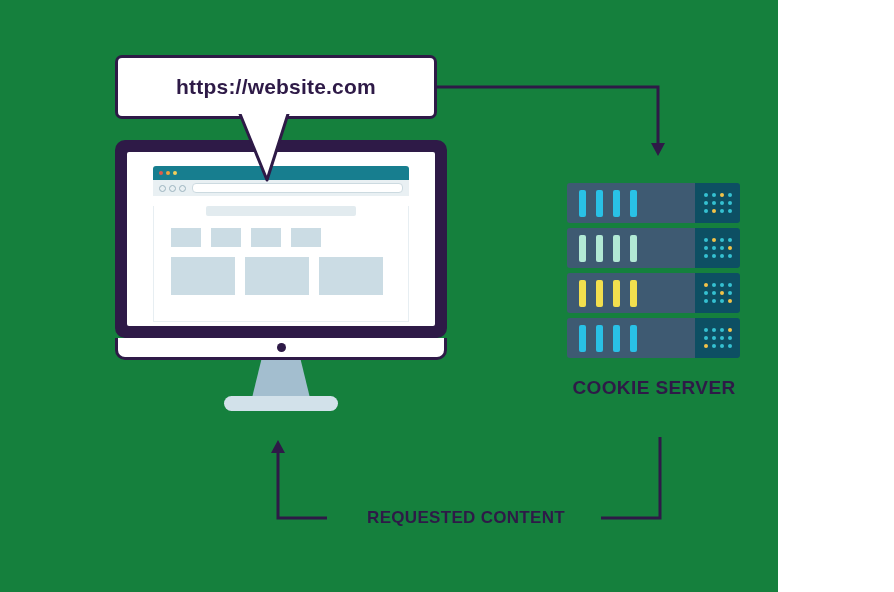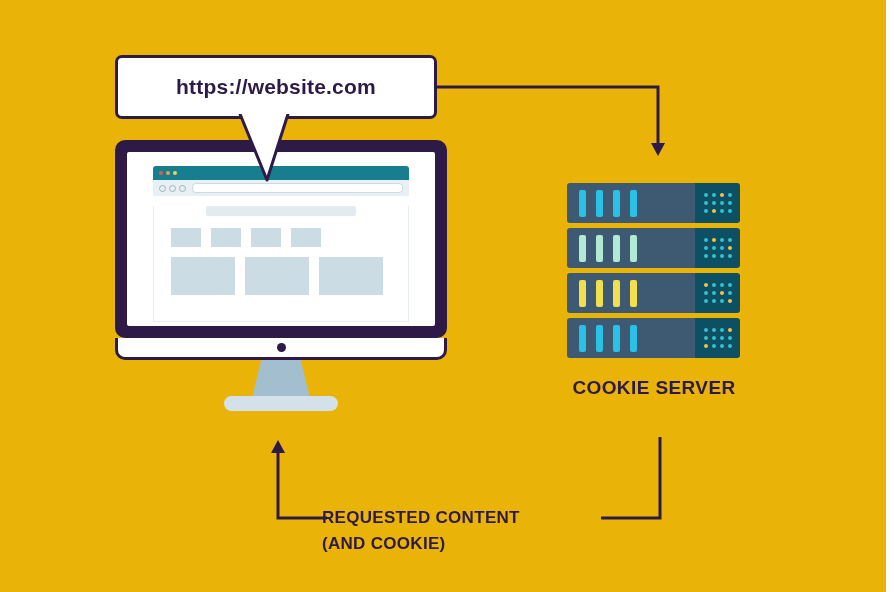--- a/index.html
+++ b/index.html
@@ -1,17 +1,17 @@
 <!DOCTYPE html>
 <html style="--ink: #2e1a47; --teal: #177e8f; --block: #cbdce4; --stand: #a3becf; --stand-base: #d2e1ea; --server-left: #3e5a72; --server-right: #0d4f63; --bar-cyan: #29c1e6; --bar-mint: #b2e9d5; --bar-yellow: #f2df4e; --dot-teal: #35c1d1; --dot-yellow: #f2c348; --win-dot-1: #e05b4b; --win-dot-2: #efa13e; --win-dot-3: #f2cf5b;"><head>
 <meta charset="utf-8">
 <style>
   html,body { margin:0; padding:0; background:#ffffff; }
   .canvas {
-    position:relative; width:886px; height:592px; background:#eab308; overflow:hidden;
+    position:relative; width:778px; height:592px; background:#15803d; overflow:hidden;
     font-family:"Liberation Sans","DejaVu Sans",sans-serif;
   }
 
   
   .bubble {
     position:absolute; left:115px; top:55px; width:316px; height:58px;
     border:3px solid var(--ink,#2e1a47); border-radius:7px; background:#fff;
     display:flex; align-items:center; justify-content:center; z-index:3;
   }
   .bubble-text { font-size:21px; font-weight:700; color:var(--ink,#2e1a47); letter-spacing:.2px; }
@@ -76,21 +76,21 @@
     display:grid; grid-template-columns:repeat(4,4px); grid-auto-rows:4px; gap:4px; place-content:center;
   }
   .server-dot { width:4px; height:4px; border-radius:50%; }
 
   .server-label {
     position:absolute; left:540px; top:377px; width:228px; text-align:center;
     font-size:19px; font-weight:700; color:var(--ink,#2e1a47); letter-spacing:.4px; z-index:2;
   }
 
   .return-label {
-    position:absolute; left:322px; top:505px; width:262px; text-align:left;
+    position:absolute; left:335px; top:505px; width:262px; text-align:center;
     font-weight:700; color:var(--ink,#2e1a47); font-size:17px; line-height:26px; letter-spacing:.3px; z-index:2;
   }
 </style>
 </head>
 <body>
 
 <div class="canvas">
 
   <svg class="overlay" viewBox="0 0 894 592">
     <path class="arrow-line" d="M437,87 H658 V143"></path>
@@ -231,16 +231,15 @@
           <span class="server-dot" style="background: rgb(53, 193, 209);"></span>
           <span class="server-dot" style="background: rgb(53, 193, 209);"></span>
           <span class="server-dot" style="background: rgb(53, 193, 209);"></span>
         </div>
       </div>
     </div>
   <div class="server-label">COOKIE SERVER</div>
 
   <div class="return-label">
     <div>REQUESTED CONTENT</div>
-    <div>(AND COOKIE)</div>
   </div>
 
 </div>
 
 </body></html>

